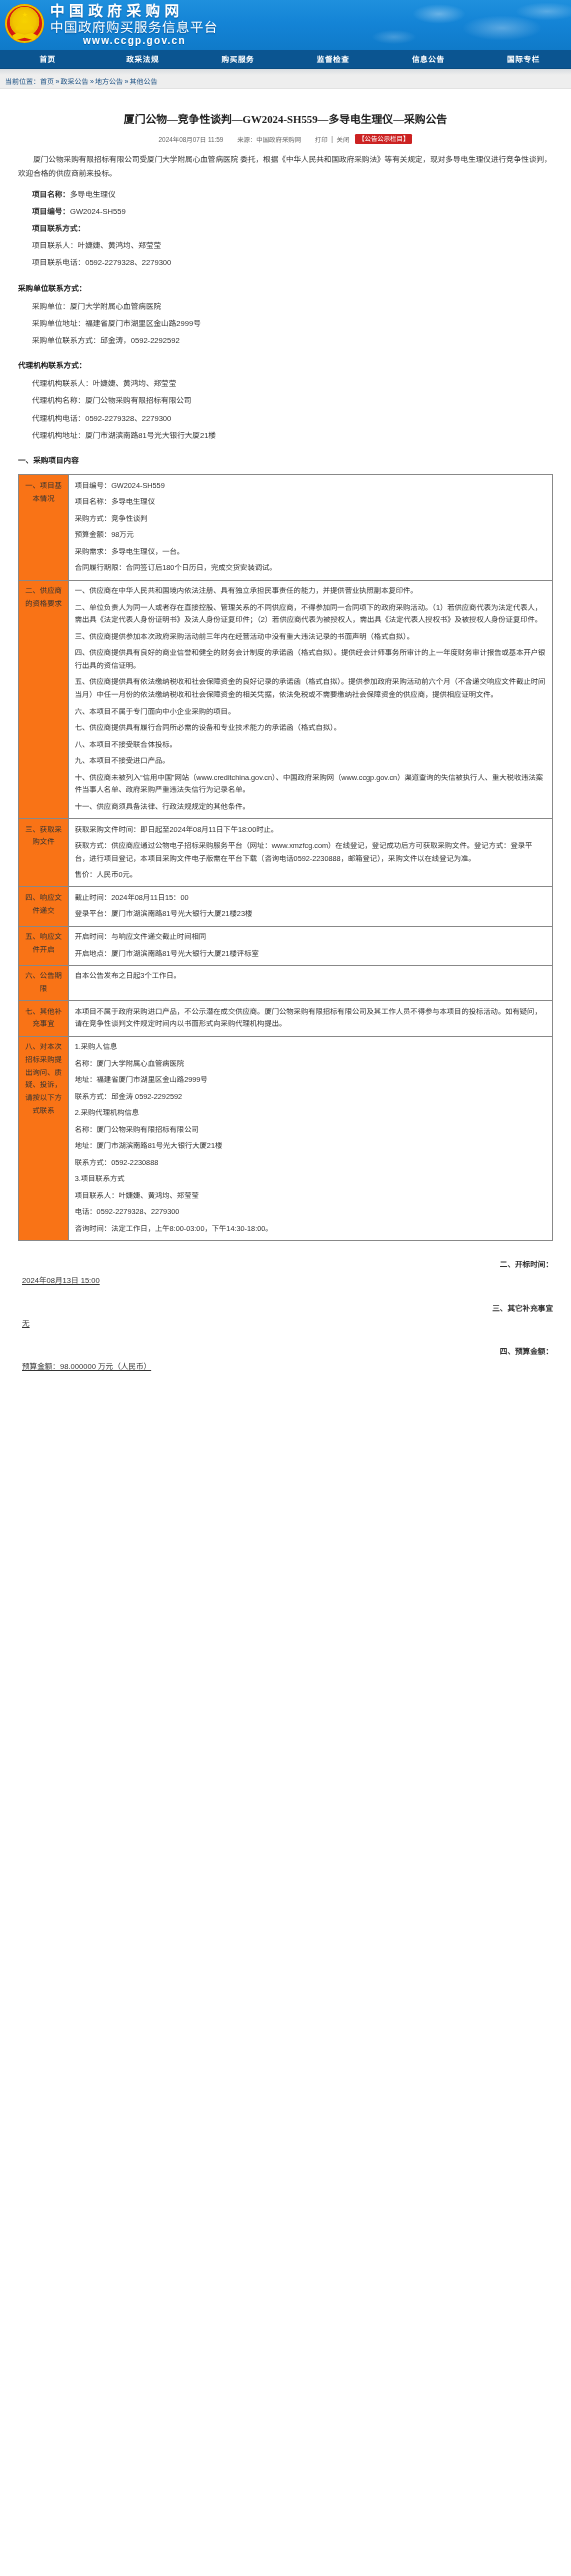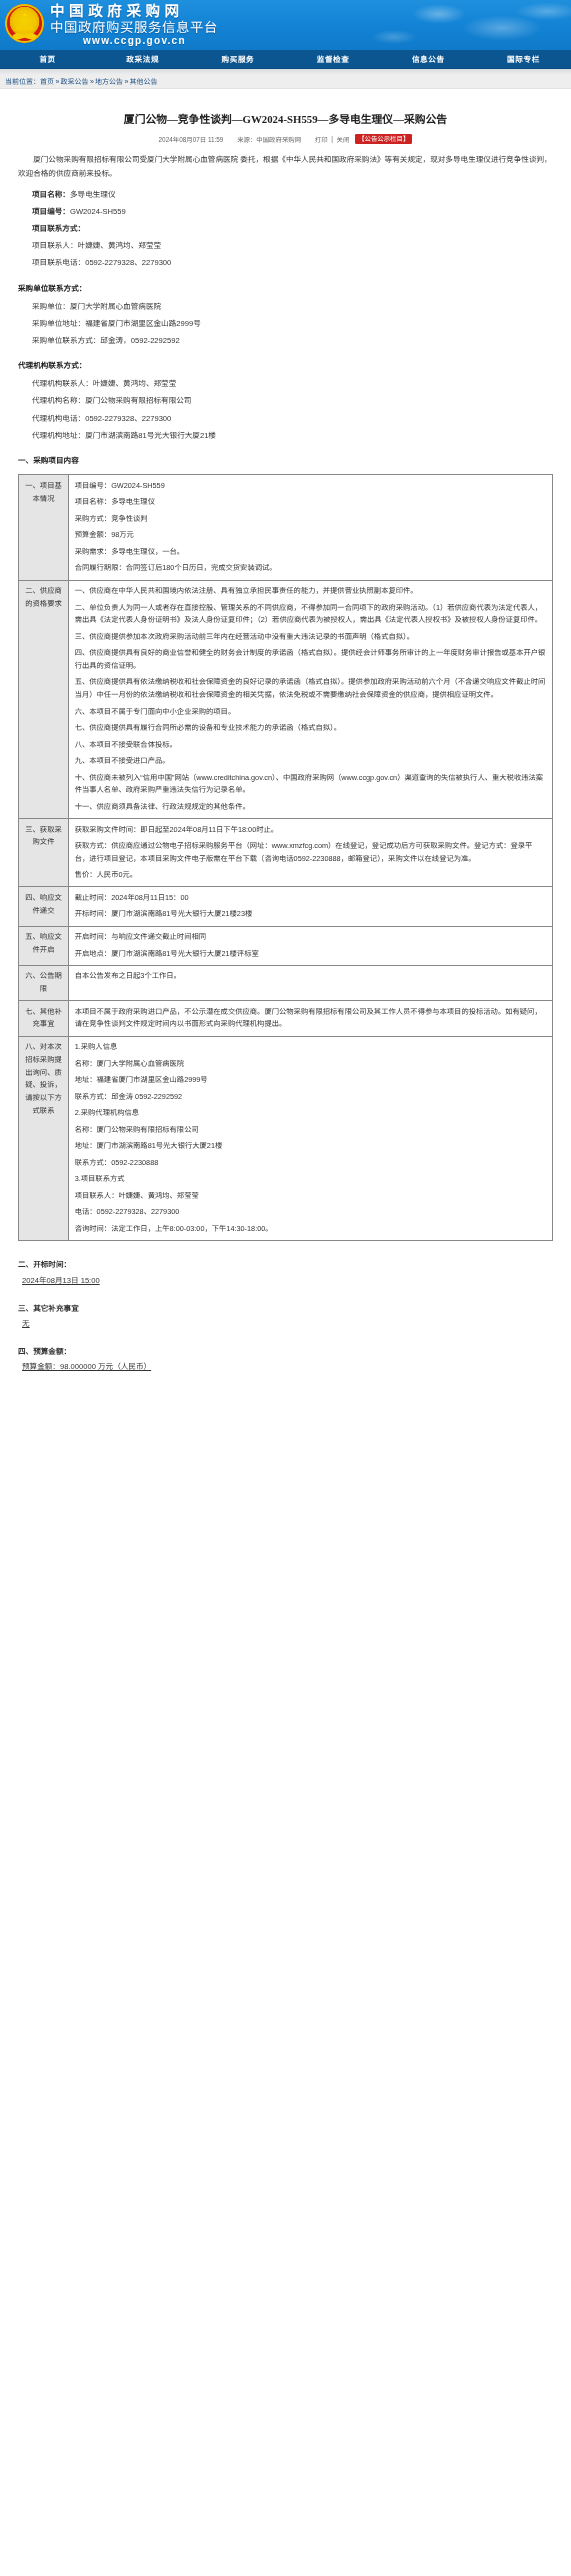--- a/index.html
+++ b/index.html
@@ -153,27 +153,27 @@
     padding:4.5px 5.7px;
     vertical-align:top;
     line-height:12.7px;
     color:#333;
   }
   td.lbl {
     width:50px;
     text-align:center;
     vertical-align:middle;
     font-weight:normal;
-    background:#e5e5e5;
+    background:#f97316;
   }
   .itm { margin:0 0 3.8px 0; }
   .itm:last-child { margin-bottom:0; }
 
   .tail { margin-top:16.5px; font-size:7.6px; line-height:15.3px; }
-  .tail .h { font-weight:bold; margin-top:12.7px; }
+  .tail .h { font-weight:bold; margin-top:12.7px;text-align:right; }
   .tail .v { margin-left:4px;text-decoration:underline; }
 </style>
 </head>
 <body>
 
 <div class="banner">
   <div class="clouds"></div>
   <div class="emblem">
     <div class="star">★</div>
     <div class="gate"></div>
@@ -296,21 +296,21 @@
           <td>
             <div class="itm">获取采购文件时间：即日起至2024年08月11日下午18:00时止。</div>
             <div class="itm">获取方式：供应商应通过公物电子招标采购服务平台（网址：www.xmzfcg.com）在线登记，登记成功后方可获取采购文件。登记方式：登录平台，进行项目登记，本项目采购文件电子版需在平台下载（咨询电话0592-2230888，邮箱登记），采购文件以在线登记为准。</div>
             <div class="itm">售价：人民币0元。</div>
           </td>
         </tr>
         <tr>
           <td class="lbl">四、响应文件递交</td>
           <td>
             <div class="itm">截止时间：2024年08月11日15：00</div>
-            <div class="itm">开标时间：厦门市湖滨南路81号光大银行大厦21楼23楼</div>
+            <div class="itm">登录平台：厦门市湖滨南路81号光大银行大厦21楼23楼</div>
           </td>
         </tr>
         <tr>
           <td class="lbl">五、响应文件开启</td>
           <td>
             <div class="itm">开启时间：与响应文件递交截止时间相同</div>
             <div class="itm">开启地点：厦门市湖滨南路81号光大银行大厦21楼评标室</div>
           </td>
         </tr>
         <tr>

